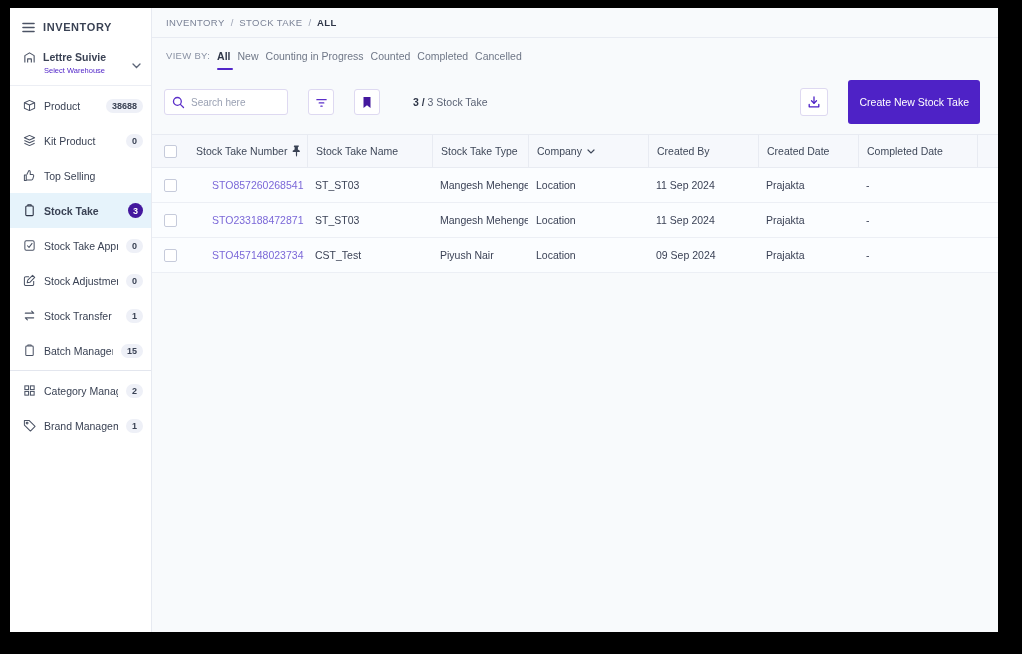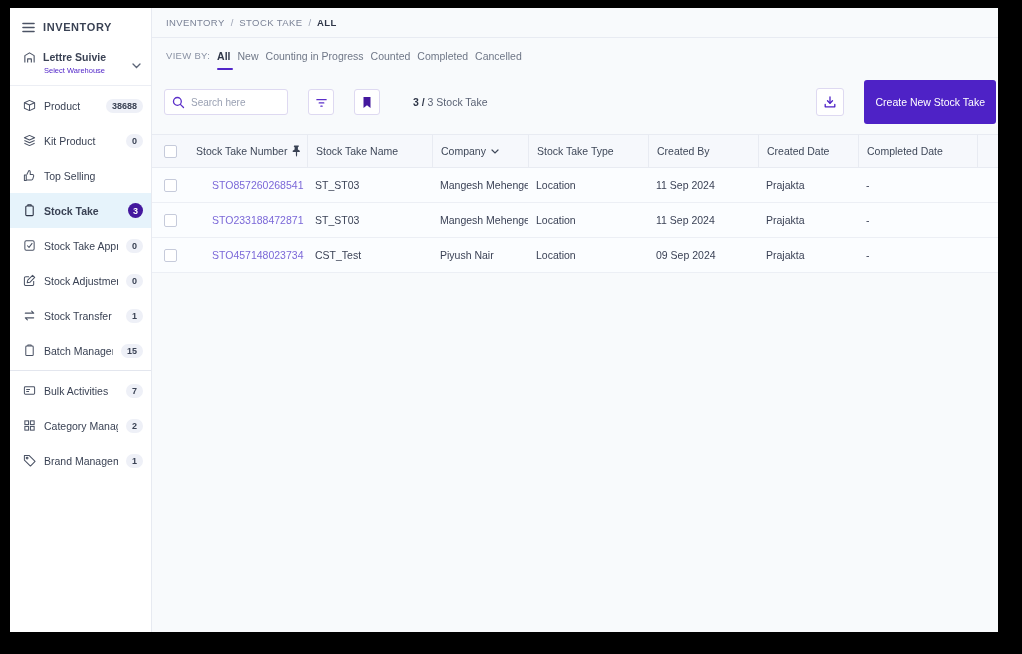--- a/index.html
+++ b/index.html
@@ -35,21 +35,21 @@
   .main { flex:1; background:#f8fafc; display:flex; flex-direction:column; overflow:hidden; }
   .crumb-row { height:30px; min-height:30px; display:flex; align-items:center; gap:6px; padding:0 14px; border-bottom:1px solid #e8ebf2; }
   .crumb { font-size:9.5px; letter-spacing:.4px; color:#7a8296; cursor:pointer; }
   .crumb-sep { font-size:9.5px; color:#9aa1b3; }
   .crumb.last { color:#2f3648; font-weight:700; cursor:default; }
   .viewby-row { height:32px; min-height:32px; display:flex; align-items:flex-end; gap:7px; padding:0 14px; }
   .viewby-label { font-size:9.5px; color:#8a92a4; letter-spacing:.3px; padding-bottom:9px; }
   .tab { font-size:10.5px; color:#6f7787; padding-bottom:8px; position:relative; cursor:pointer; white-space:nowrap; }
   .tab.active { color:#2f3648; font-weight:700; }
   .tab.active::after { content:""; position:absolute; left:0; bottom:0; width:16px; height:2.5px; background:#5226c9; border-radius:2px; }
-  .toolbar { display:flex; align-items:center; gap:20px; padding:10px 0 10px 12px; min-height:46px; }
+  .toolbar { display:flex; align-items:center; gap:20px; padding:10px 16px 10px 12px; min-height:46px; }
   .search { width:124px; height:26px; background:#fff; border:1px solid #ded9f1; border-radius:3px; display:flex; align-items:center; gap:6px; padding:0 7px; }
   .search input { border:none; outline:none; flex:1; width:60px; font-size:10px; color:#3a4254; background:transparent; font-family:"Liberation Sans", sans-serif; }
   .search input::placeholder { color:#9aa1b3; }
   .icon-btn { width:26px; height:26px; background:#fff; border:1px solid #ded9f1; border-radius:3px; display:flex; align-items:center; justify-content:center; cursor:pointer; }
   .count-wrap { margin-left:13px; font-size:10.5px; color:#5b6375; white-space:nowrap; }
   .count-bold { font-weight:700; color:#2f3648; }
   .flex-spacer { flex:1; }
   .dl-btn { width:28px; height:28px; }
   .create-btn { height:44px; background:#4e22c6; color:#fff; border:none; border-radius:3px; font-size:10.5px; padding:0 11px; margin-right:2px; cursor:pointer; font-family:"Liberation Sans", sans-serif; white-space:nowrap; }
   
@@ -185,30 +185,20 @@
               <rect x="3" y="2.2" width="8" height="10.3" rx="1"></rect>
               <path d="M5.2 2.2V1h3.6v1.2"></path>
             </svg>
         </span>
         <span class="sb-label">Batch Management</span>
         <span class="sb-badge">15</span>
       </div>
 
       <div class="sb-divider"></div>
 
-      <div class="sb-item">
-        <span class="sb-icon">
-          <svg width="13" height="13" viewBox="0 0 14 14" fill="none" stroke="#4b5365" stroke-width="1.1" stroke-linejoin="round">
-              <rect x="1.5" y="3" width="11" height="8" rx="1"></rect>
-              <path d="M3.5 6h4M3.5 8h3"></path>
-            </svg>
-        </span>
-        <span class="sb-label">Bulk Activities</span>
-        <span class="sb-badge">7</span>
-      </div>
 
       <div class="sb-item">
         <span class="sb-icon">
           <svg width="13" height="13" viewBox="0 0 14 14" fill="none" stroke="#4b5365" stroke-width="1.1">
               <rect x="2" y="2" width="4" height="4"></rect>
               <rect x="8" y="2" width="4" height="4"></rect>
               <rect x="2" y="8" width="4" height="4"></rect>
               <rect x="8" y="8" width="4" height="4"></rect>
             </svg>
         </span>
@@ -303,30 +293,30 @@
           <span style="display:flex">
             <svg width="9" height="12" viewBox="0 0 9 12">
                 <path d="M2.2.5h4.6v1.1l-.9.6v2.4l1.9 1.2v1.1H5.1v3.3L4.5 12l-.6-1.8V6.9H.7V5.8l1.9-1.2V2.2l-.9-.6z" fill="#3a4254"></path>
               </svg>
           </span>
         </span>
         <span class="th">
             <span>Stock Take Name</span>
           </span>
         <span class="th">
+            <span>Stock Take Type</span>
+          </span>
+        <span class="th">
           <span>Company</span>
           <span style="display:flex">
             <svg width="8" height="5" viewBox="0 0 8 5" fill="none" stroke="#3f4859" stroke-width="1.2" stroke-linecap="round">
                 <path d="M1 1l3 3 3-3"></path>
               </svg>
           </span>
         </span>
-        <span class="th">
-            <span>Stock Take Type</span>
-          </span>
         <span class="th">
             <span>Created By</span>
           </span>
         <span class="th">
             <span>Created Date</span>
           </span>
         <span class="th">
             <span>Completed Date</span>
           </span>
         <span class="th"></span>

